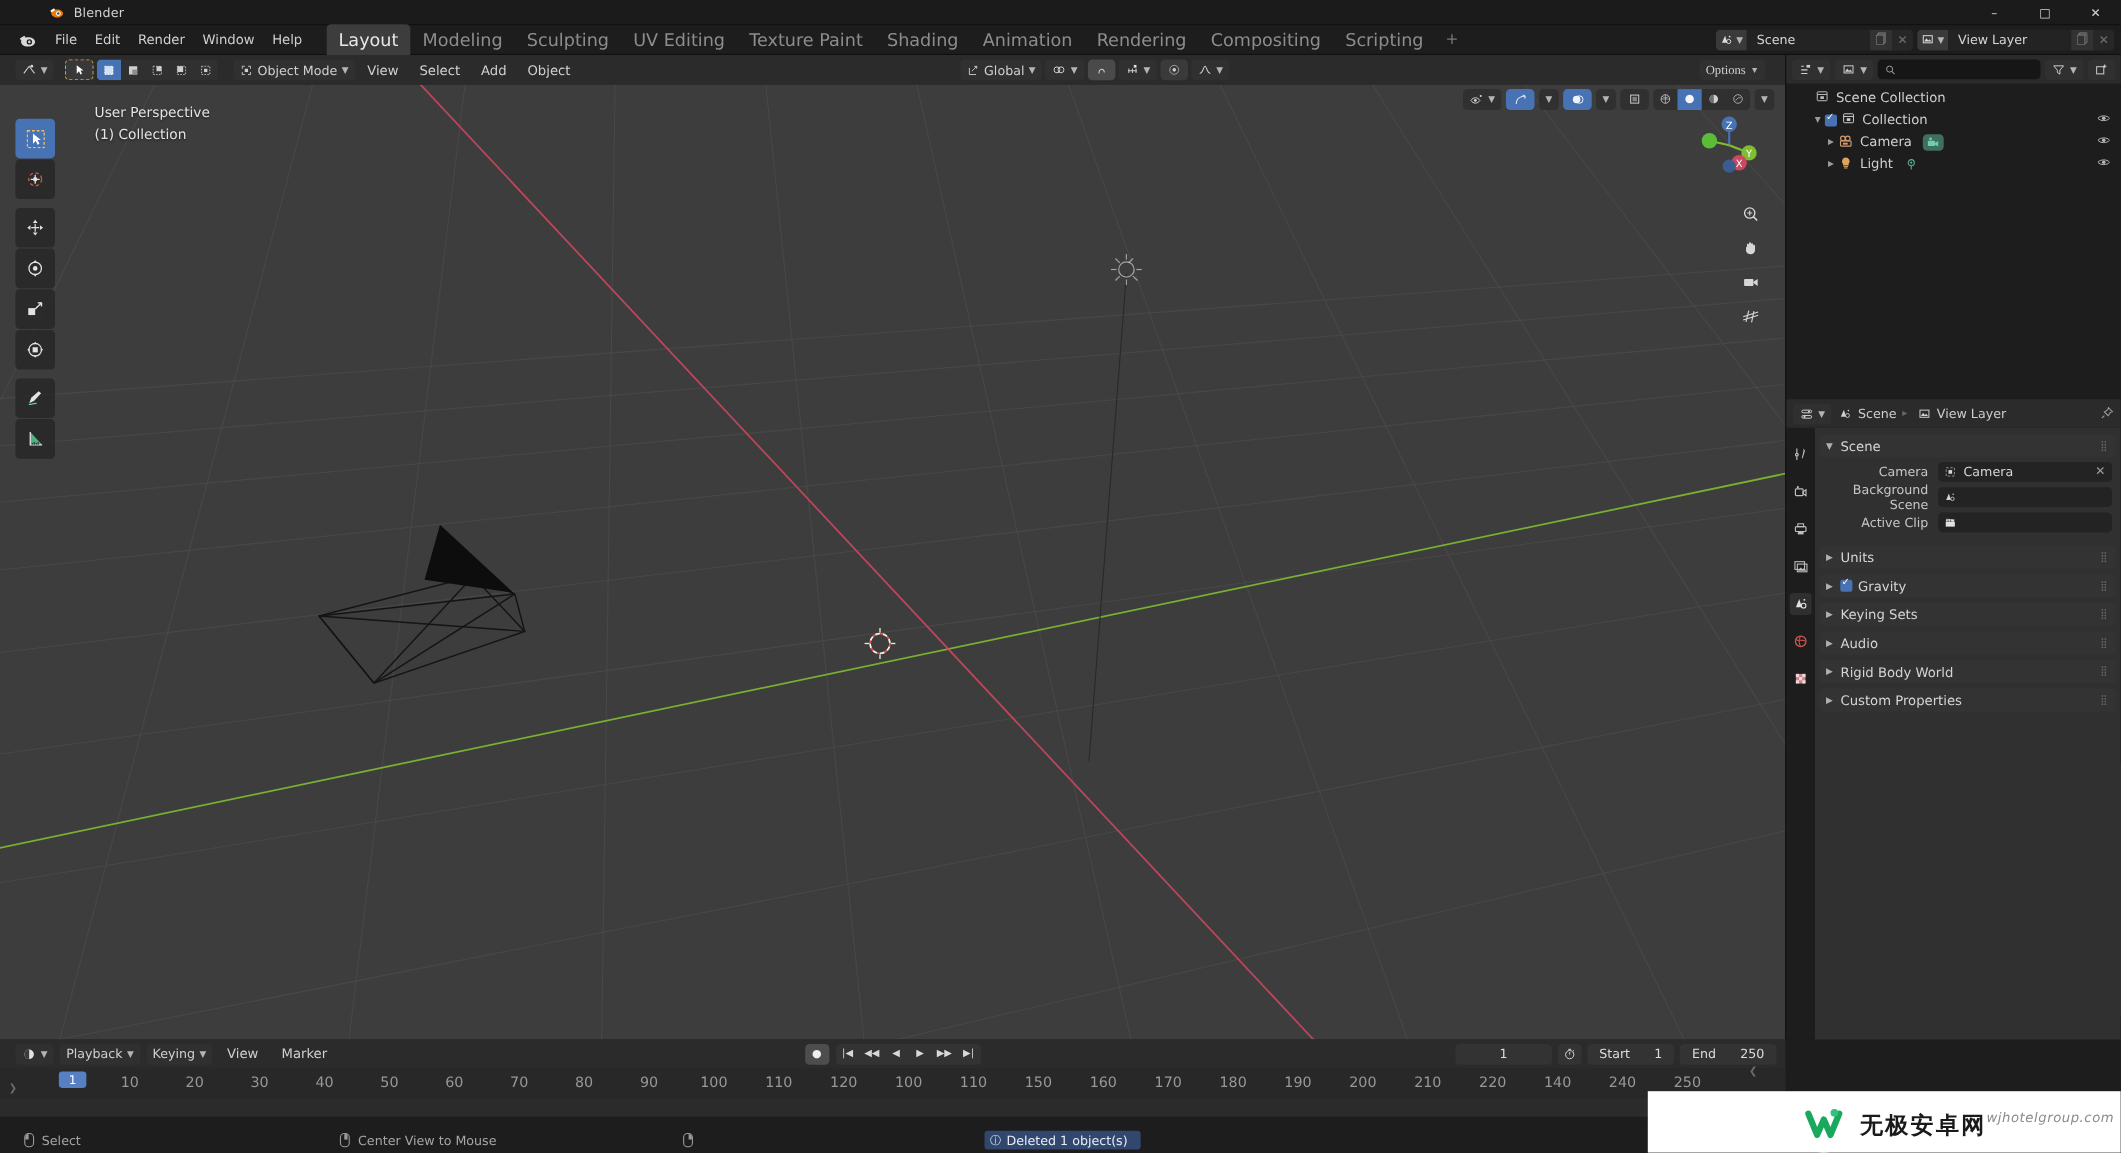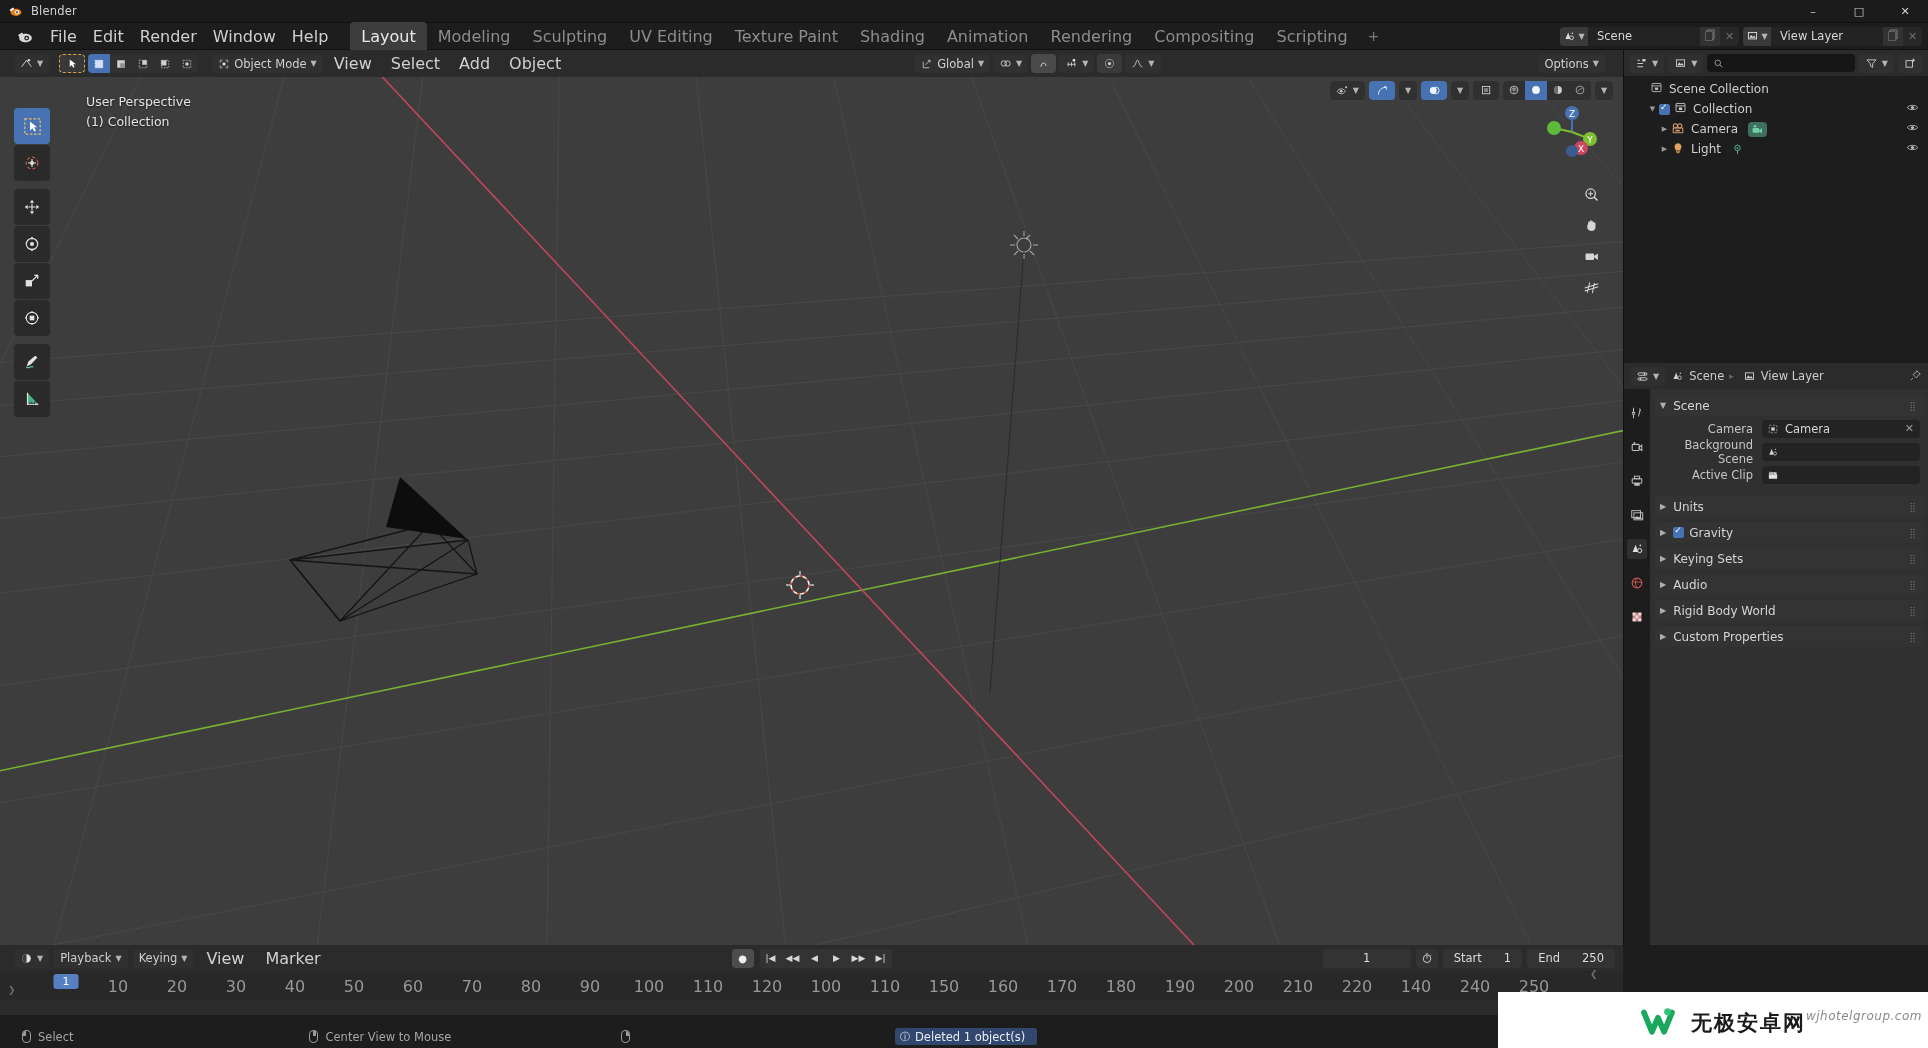--- a/index.html
+++ b/index.html
@@ -10,36 +10,37 @@
     overflow: hidden;
     -webkit-font-smoothing: antialiased;
   }
   .app { position: relative; width: 1928px; height: 1048px; }
 
   
   .titlebar {
     position: absolute; left: 0; top: 0; width: 1928px; height: 23px;
     background: #1b1b1b; display: flex; align-items: center;
     border-bottom: 1px solid #0f0f0f;
+    padding-left: 36px;
   }
   .tb-icon { width: 16px; height: 16px; margin-left: 8px; margin-right: 7px; position: relative; }
   .tb-title { color: #d2d2d2; font-size: 11.5px; letter-spacing: .2px; }
   .tb-winbtns { position: absolute; right: 0; top: 0; height: 23px; display: flex; }
   .tb-btn { width: 46px; height: 23px; display: flex; align-items: center; justify-content: center;
             color: #d0d0d0; font-size: 11px; }
 
   
   .topbar {
     position: absolute; left: 0; top: 23px; width: 1928px; height: 27px;
     background: #1d1d1d; display: flex; align-items: center;
     border-bottom: 1px solid #101010;
   }
   .blender-logo { width: 20px; height: 18px; margin: 0 6px 0 16px; position: relative; flex: none; }
   .menu-item {
-    color: #d0d0d0; font-size: 16px; padding: 3px 8px; border-radius: 3px; white-space: nowrap;
+    color: #d0d0d0; font-size: 12px; padding: 3px 8px; border-radius: 3px; white-space: nowrap;
   }
   .ws-tabs { display: flex; align-items: center; margin-left: 14px; gap: 0px; }
   .ws-tab {
     font-size: 16px; color: #8d8d8d; padding: 5px 11px 6px; white-space: nowrap;
     border-radius: 4px 4px 0 0; position: relative; top: 1px;
   }
   .ws-tab.active { background: #3d3d3d; color: #e8e8e8; }
   .ws-plus { color: #7a7a7a; font-size: 14px; padding: 2px 9px; }
 
   .topbar-right { position: absolute; right: 6px; top: 0; height: 27px; display: flex; align-items: center; gap: 4px; }
@@ -65,21 +66,21 @@
     position: absolute; left: 0; top: 50px; width: 1623px; height: 27px;
     background: #2b2b2b; display: flex; align-items: center; padding-left: 14px;
   }
   .hbtn { height: 19px; background: #303030; border-radius: 4px; display: flex; align-items: center;
           padding: 0 6px; color: #cfcfcf; font-size: 11.5px; gap: 4px; }
   .hgroup { display: flex; align-items: center; gap: 3px; margin-right: 10px; }
   .seg { display: flex; align-items: center; height: 19px; border-radius: 4px; overflow: hidden; background: #303030; }
   .seg > div { width: 22px; height: 19px; display: flex; align-items: center; justify-content: center; }
   .seg > div.on { background: #4772b3; }
   .caret { font-size: 8px; color: #b4b4b4; }
-  .options-btn { position: absolute; right: 8px; top: 4px; }
+  .options-btn { position: absolute; right: 8px; top: 4px; font-family: Liberation Serif, serif; }
 
   
   .viewport {
     position: absolute; left: 0; top: 77px; width: 1623px; height: 868px;
     background: #3d3d3d; overflow: hidden;
   }
   .vp-text { position: absolute; color: #e4e4e4; font-size: 12.5px; text-shadow: 0 1px 2px rgba(0,0,0,.6); }
 
   .toolbar {
     position: absolute; left: 14px; top: 31px; width: 36px;
@@ -144,21 +145,21 @@
   .tl-header { height: 26px; display: flex; align-items: center; padding-left: 14px; gap: 5px; position: relative; }
   .tl-mid { position: absolute; left: 50%; transform: translateX(-50%); display: flex; gap: 6px; align-items: center; }
   .tl-right { position: absolute; right: 8px; display: flex; gap: 5px; align-items: center; }
   .playgrp { display: flex; background: #333333; border-radius: 4px; overflow: hidden; height: 19px; }
   .playgrp > div { width: 22px; display: flex; align-items: center; justify-content: center; color: #d8d8d8; font-size: 9px; }
   .numfield { height: 19px; background: #333333; border-radius: 4px; color: #dcdcdc; font-size: 11.5px;
               display: flex; align-items: center; justify-content: center; min-width: 62px; }
   .rangefield { height: 19px; background: #333333; border-radius: 4px; display: flex; align-items: center; overflow: hidden; }
   .rangefield span { color: #dcdcdc; font-size: 11.5px; padding: 0 11px; }
   .tl-ruler { position: relative; height: 28px; background: #282828; overflow: hidden; }
-  .tick { position: absolute; top: 6px; transform: translateX(-50%); color: #989898; font-size: 16px; }
+  .tick { position: absolute; top: 6px; transform: translateX(-50%); color: #989898; font-size: 13px; }
   .playhead { position: absolute; top: 3px; transform: translateX(-50%); background: #5680c2;
               color: #fff; font-size: 11px; border-radius: 3px; padding: 1px 9px; }
   .tl-body { height: 16px; background: #2b2b2b; }
 
   
   .statusbar {
     position: absolute; left: 0; top: 1025px; width: 1928px; height: 23px;
     background: #1d1d1d; display: flex; align-items: center; color: #a5a5a5; font-size: 11.5px;
   }
   .sb-item { display: flex; align-items: center; gap: 7px; margin-right: 40px; }

